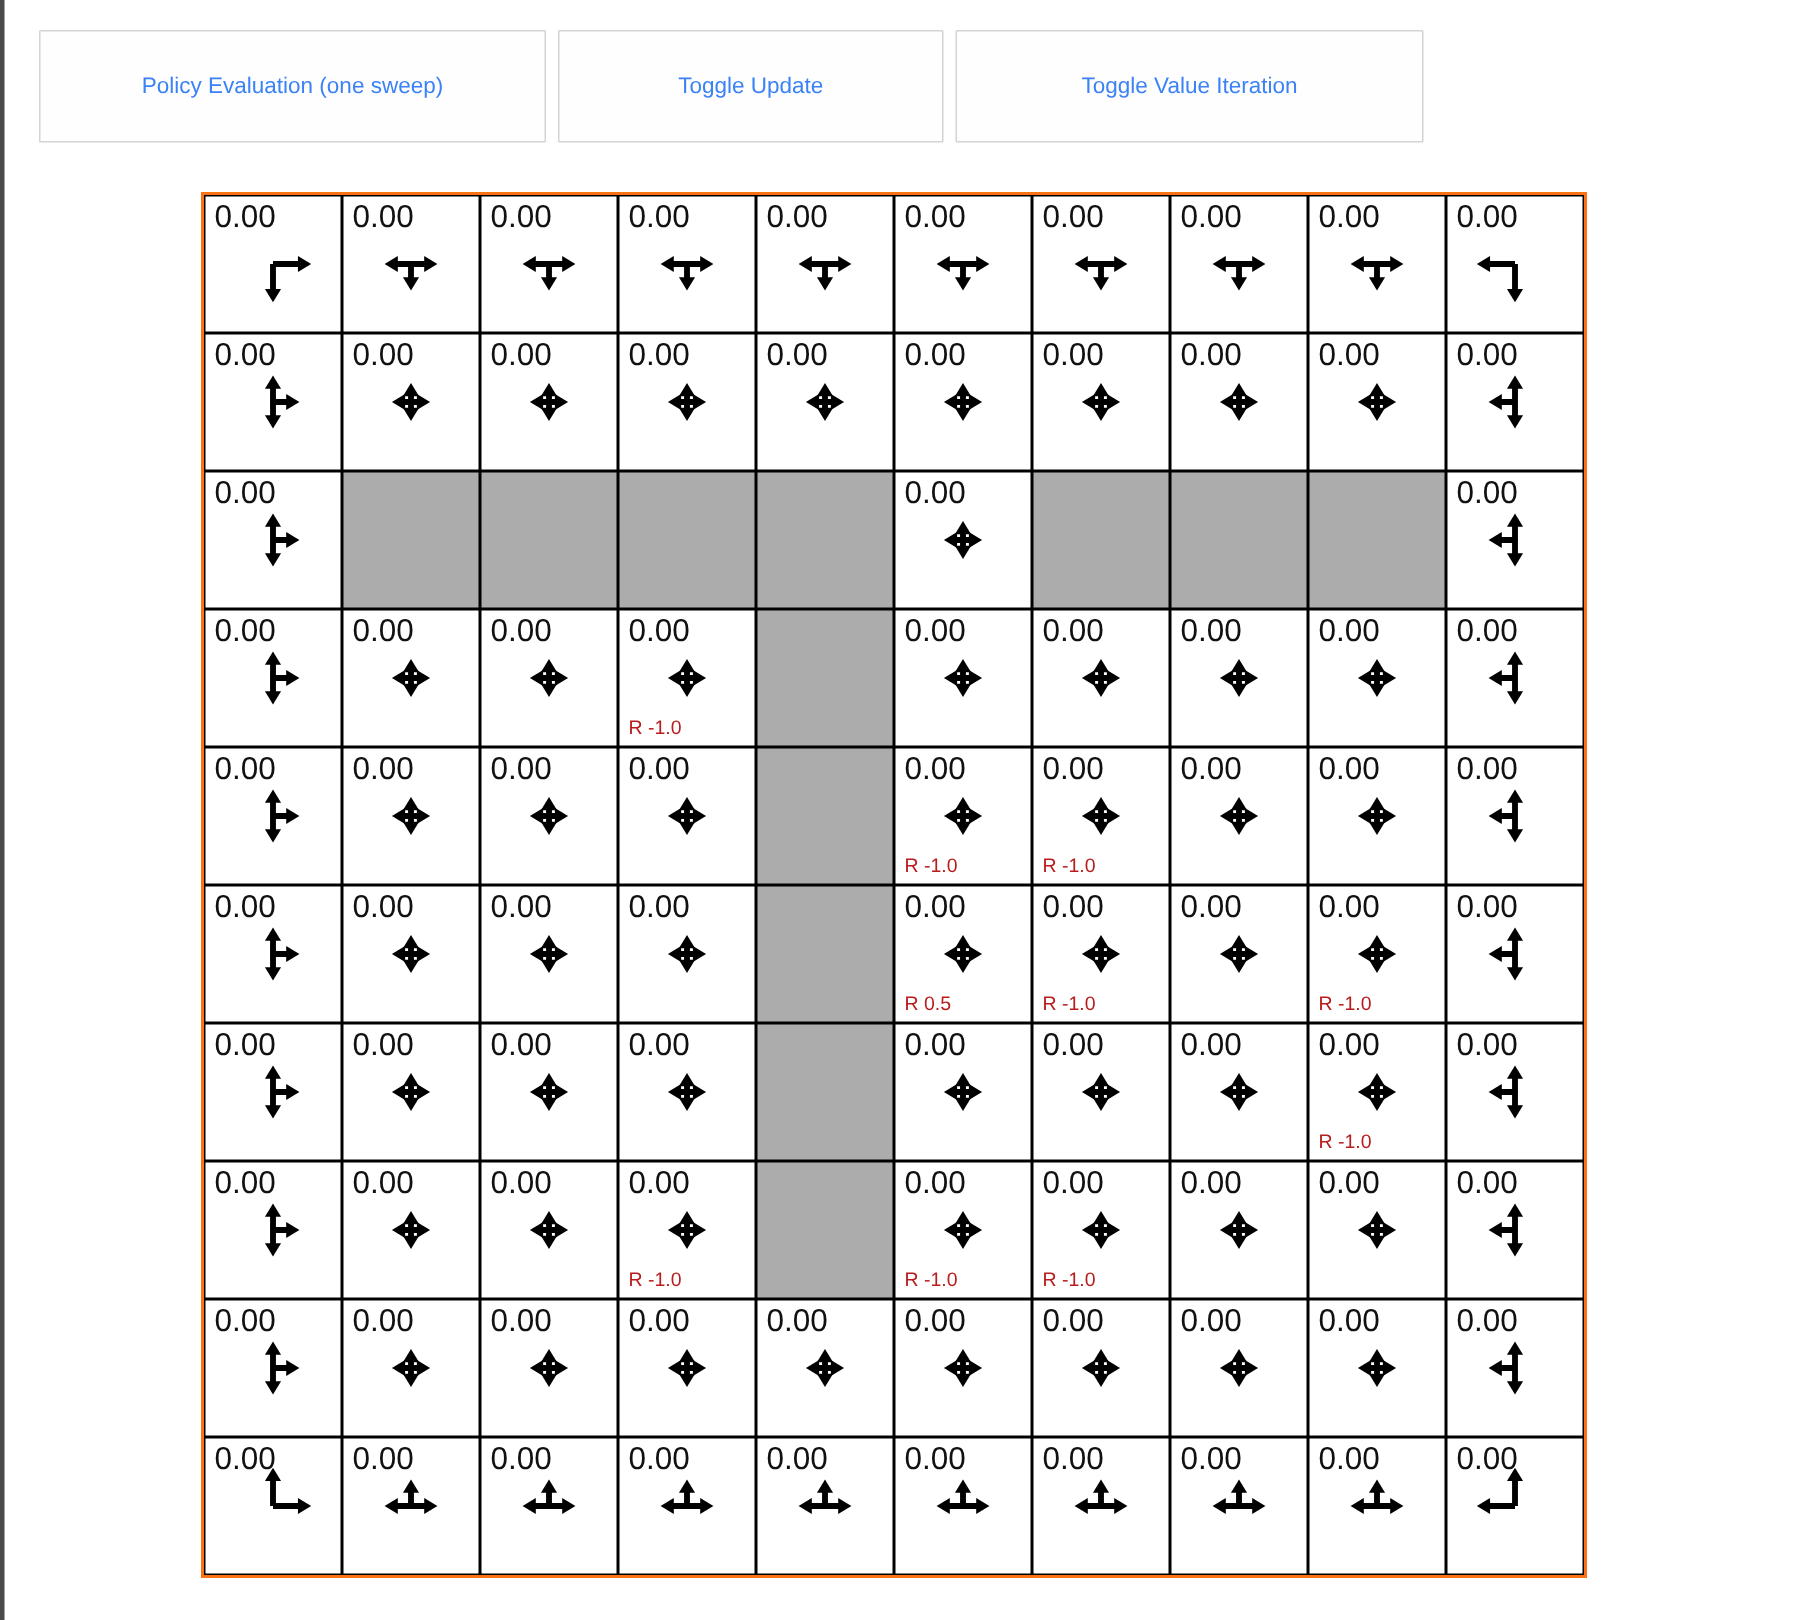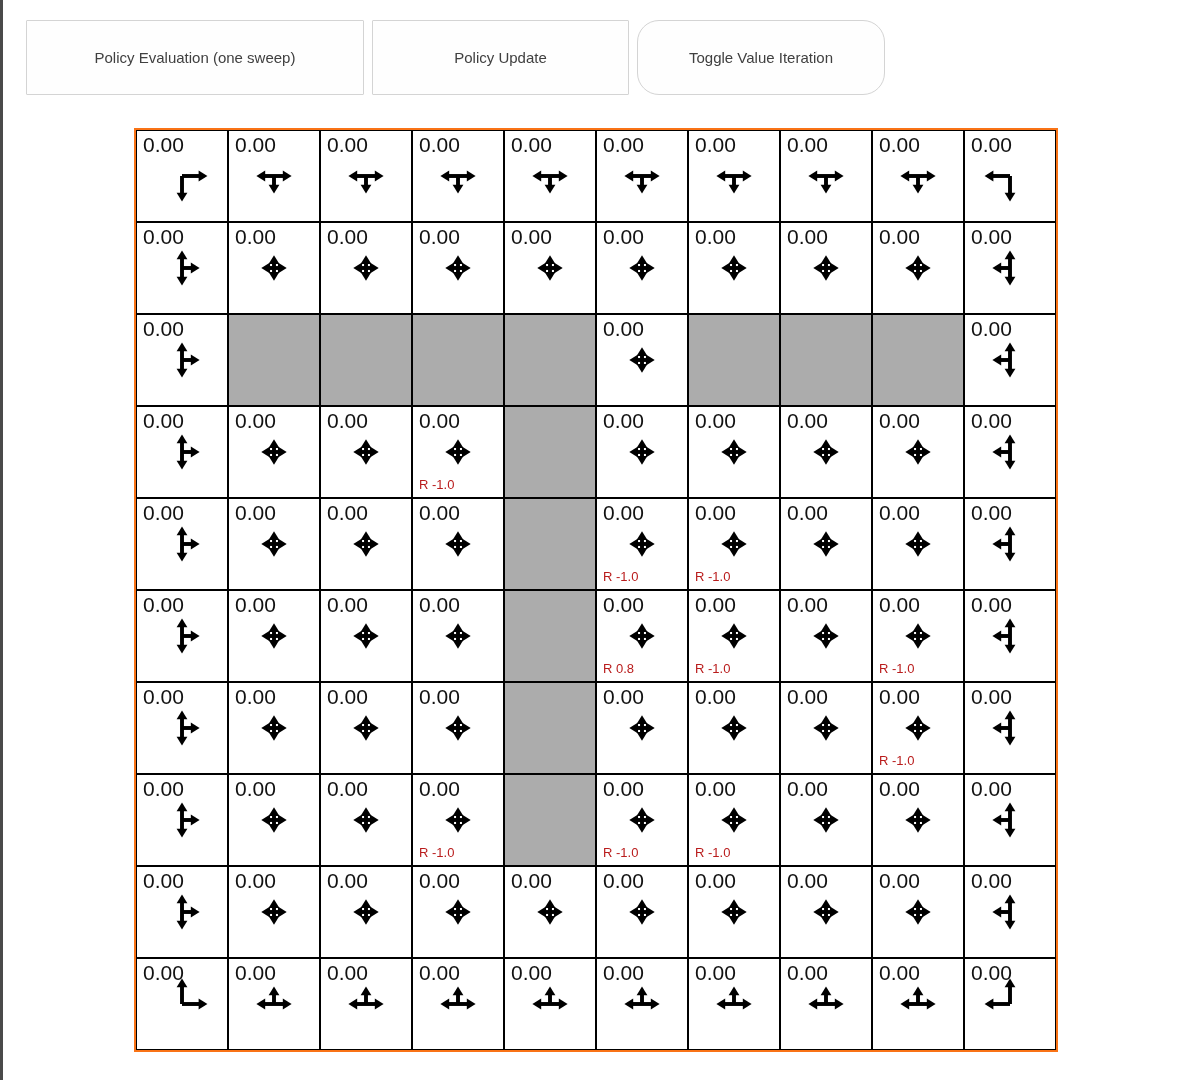--- a/index.html
+++ b/index.html
@@ -9,26 +9,26 @@
   }
   .window-edge{
     position:absolute;left:0;top:0;width:3px;height:1080px;background:#4a4a4a;
   }
   .toolbar{
     position:absolute;left:26px;top:20px;display:flex;gap:8px;
   }
   .btn{
     height:75px;background:#fefefe;border:1px solid #d4d4d4;border-radius:1px;
     display:flex;align-items:center;justify-content:center;
-    font-size:15px;color:#404040;box-sizing:border-box;cursor:pointer;
+    font-size:15px;color:#3b82f6;box-sizing:border-box;cursor:pointer;
     font-family:"Liberation Sans", sans-serif;
   }
   .btn:nth-child(1){width:338px;}
   .btn:nth-child(2){width:257px;}
-  .btn:nth-child(3){width:248px;border-radius:22px;}
+  .btn:nth-child(3){width:312px;}
   .btn:nth-child(4){width:286px;}
   .gridwrap{
     position:absolute;left:134px;top:128px;
     border:2px solid #f97316;background:#000;
     display:grid;grid-template-columns:repeat(10,92px);grid-template-rows:repeat(10,92px);
   }
   .cell{
     position:relative;background:#ffffff;border:1px solid #000;box-sizing:border-box;
   }
   .cell.wall{background:#acacac;}
@@ -40,21 +40,21 @@
   }
   .cell svg{position:absolute;left:0;top:0;}
 </style>
 </head>
 <body>
 
 <div class="window-edge"></div>
 
 <div class="toolbar">
   <div class="btn">Policy Evaluation (one sweep)</div>
-  <div class="btn">Policy Update</div>
+  <div class="btn">Toggle Update</div>
   <div class="btn">Toggle Value Iteration</div>
 </div>
 
 <div class="gridwrap" id="grid">
     <div class="cell">
       <div class="val">0.00</div>
       <svg viewBox="0 0 92 92" width="90" height="90">
         <line x1="46" y1="46" x2="64" y2="46" stroke="#000" stroke-width="4"></line>
         <polygon points="72,46 63.0,51.5 63.0,40.5" fill="#000"></polygon>
         <line x1="46" y1="46" x2="46" y2="64" stroke="#000" stroke-width="4"></line>
@@ -613,21 +613,21 @@
       <svg viewBox="0 0 92 92" width="90" height="90">
         <line x1="46" y1="46" x2="46" y2="41" stroke="#000" stroke-width="4"></line>
         <polygon points="46,33 51.5,42.0 40.5,42.0" fill="#000"></polygon>
         <line x1="46" y1="46" x2="46" y2="51" stroke="#000" stroke-width="4"></line>
         <polygon points="46,59 40.5,50.0 51.5,50.0" fill="#000"></polygon>
         <line x1="46" y1="46" x2="41" y2="46" stroke="#000" stroke-width="4"></line>
         <polygon points="33,46 42.0,40.5 42.0,51.5" fill="#000"></polygon>
         <line x1="46" y1="46" x2="51" y2="46" stroke="#000" stroke-width="4"></line>
         <polygon points="59,46 50.0,51.5 50.0,40.5" fill="#000"></polygon>
       </svg>
-      <div class="rew">R 0.8</div>
+      <div class="rew">R 0.5</div>
     </div>
     <div class="cell">
       <div class="val">0.00</div>
       <svg viewBox="0 0 92 92" width="90" height="90">
         <line x1="46" y1="46" x2="46" y2="41" stroke="#000" stroke-width="4"></line>
         <polygon points="46,33 51.5,42.0 40.5,42.0" fill="#000"></polygon>
         <line x1="46" y1="46" x2="46" y2="51" stroke="#000" stroke-width="4"></line>
         <polygon points="46,59 40.5,50.0 51.5,50.0" fill="#000"></polygon>
         <line x1="46" y1="46" x2="41" y2="46" stroke="#000" stroke-width="4"></line>
         <polygon points="33,46 42.0,40.5 42.0,51.5" fill="#000"></polygon>

